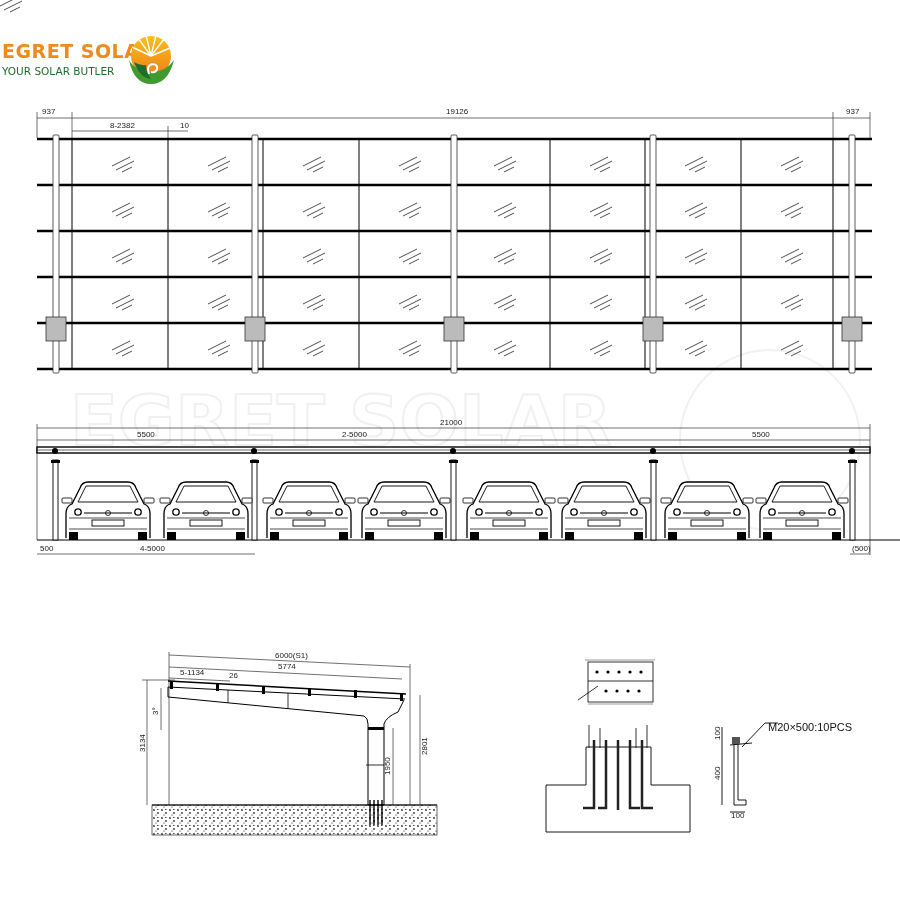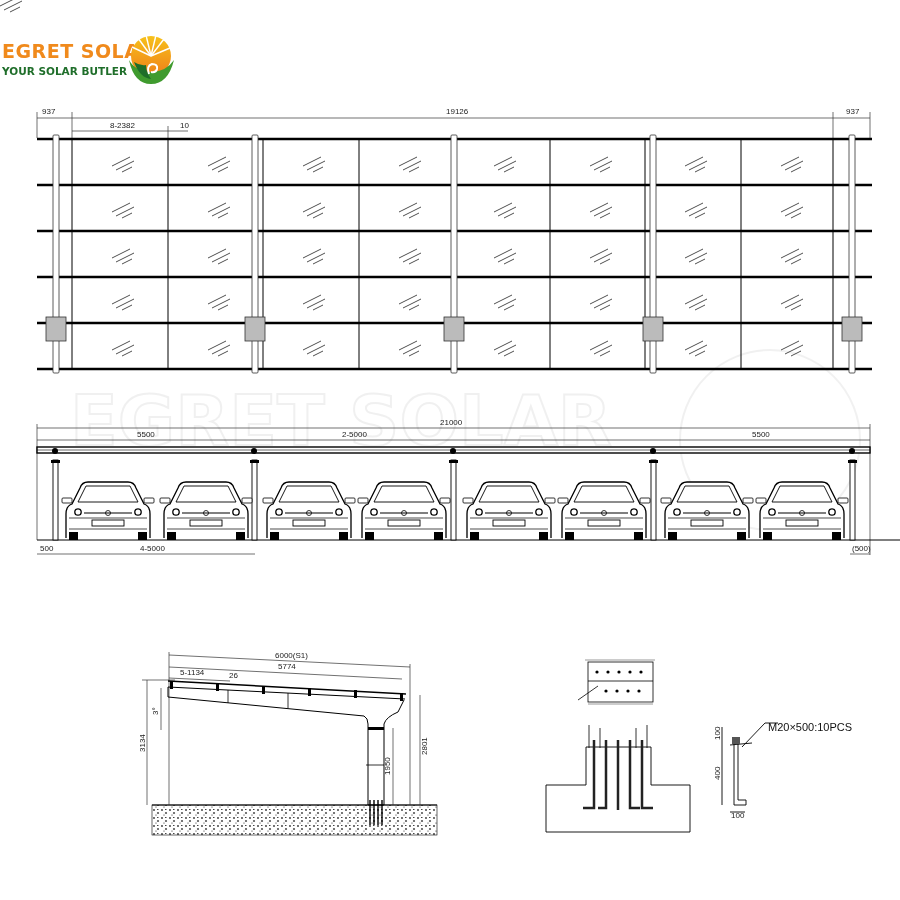--- a/index.html
+++ b/index.html
@@ -1,19 +1,19 @@
 <!DOCTYPE html>
 <html><head>
 <meta charset="utf-8">
 <style>
   html,body{margin:0;padding:0;background:#ffffff;}
   body{width:900px;height:900px;position:relative;overflow:hidden;font-family:"Liberation Sans",sans-serif;}
   .logo{position:absolute;left:0;top:30px;width:190px;height:56px;}
   .logo-title{position:absolute;left:2px;top:10px;font-family:"DejaVu Sans",sans-serif;font-weight:bold;font-size:19px;color:#f08a1c;letter-spacing:0.5px;}
-  .logo-sub{position:absolute;left:2px;top:35px;font-family:"DejaVu Sans",sans-serif;font-weight:bold;font-size:10.5px;color:#1f6e2a;}
+  .logo-sub{position:absolute;left:2px;top:35px;font-family:"DejaVu Sans",sans-serif;font-weight:normal;font-size:10.5px;color:#1f6e2a;}
   .logo-mark{position:absolute;left:124px;top:2px;width:54px;height:54px;}
   svg.drawing{position:absolute;left:0;top:0;}
   .dim{font-family:"Liberation Sans",sans-serif;font-size:8px;fill:#222;}
   .dimlg{font-family:"Liberation Sans",sans-serif;font-size:11px;fill:#111;}
 </style>
 </head>
 <body>
 
 <div class="logo">
   <div class="logo-title">EGRET SOLAR</div>

